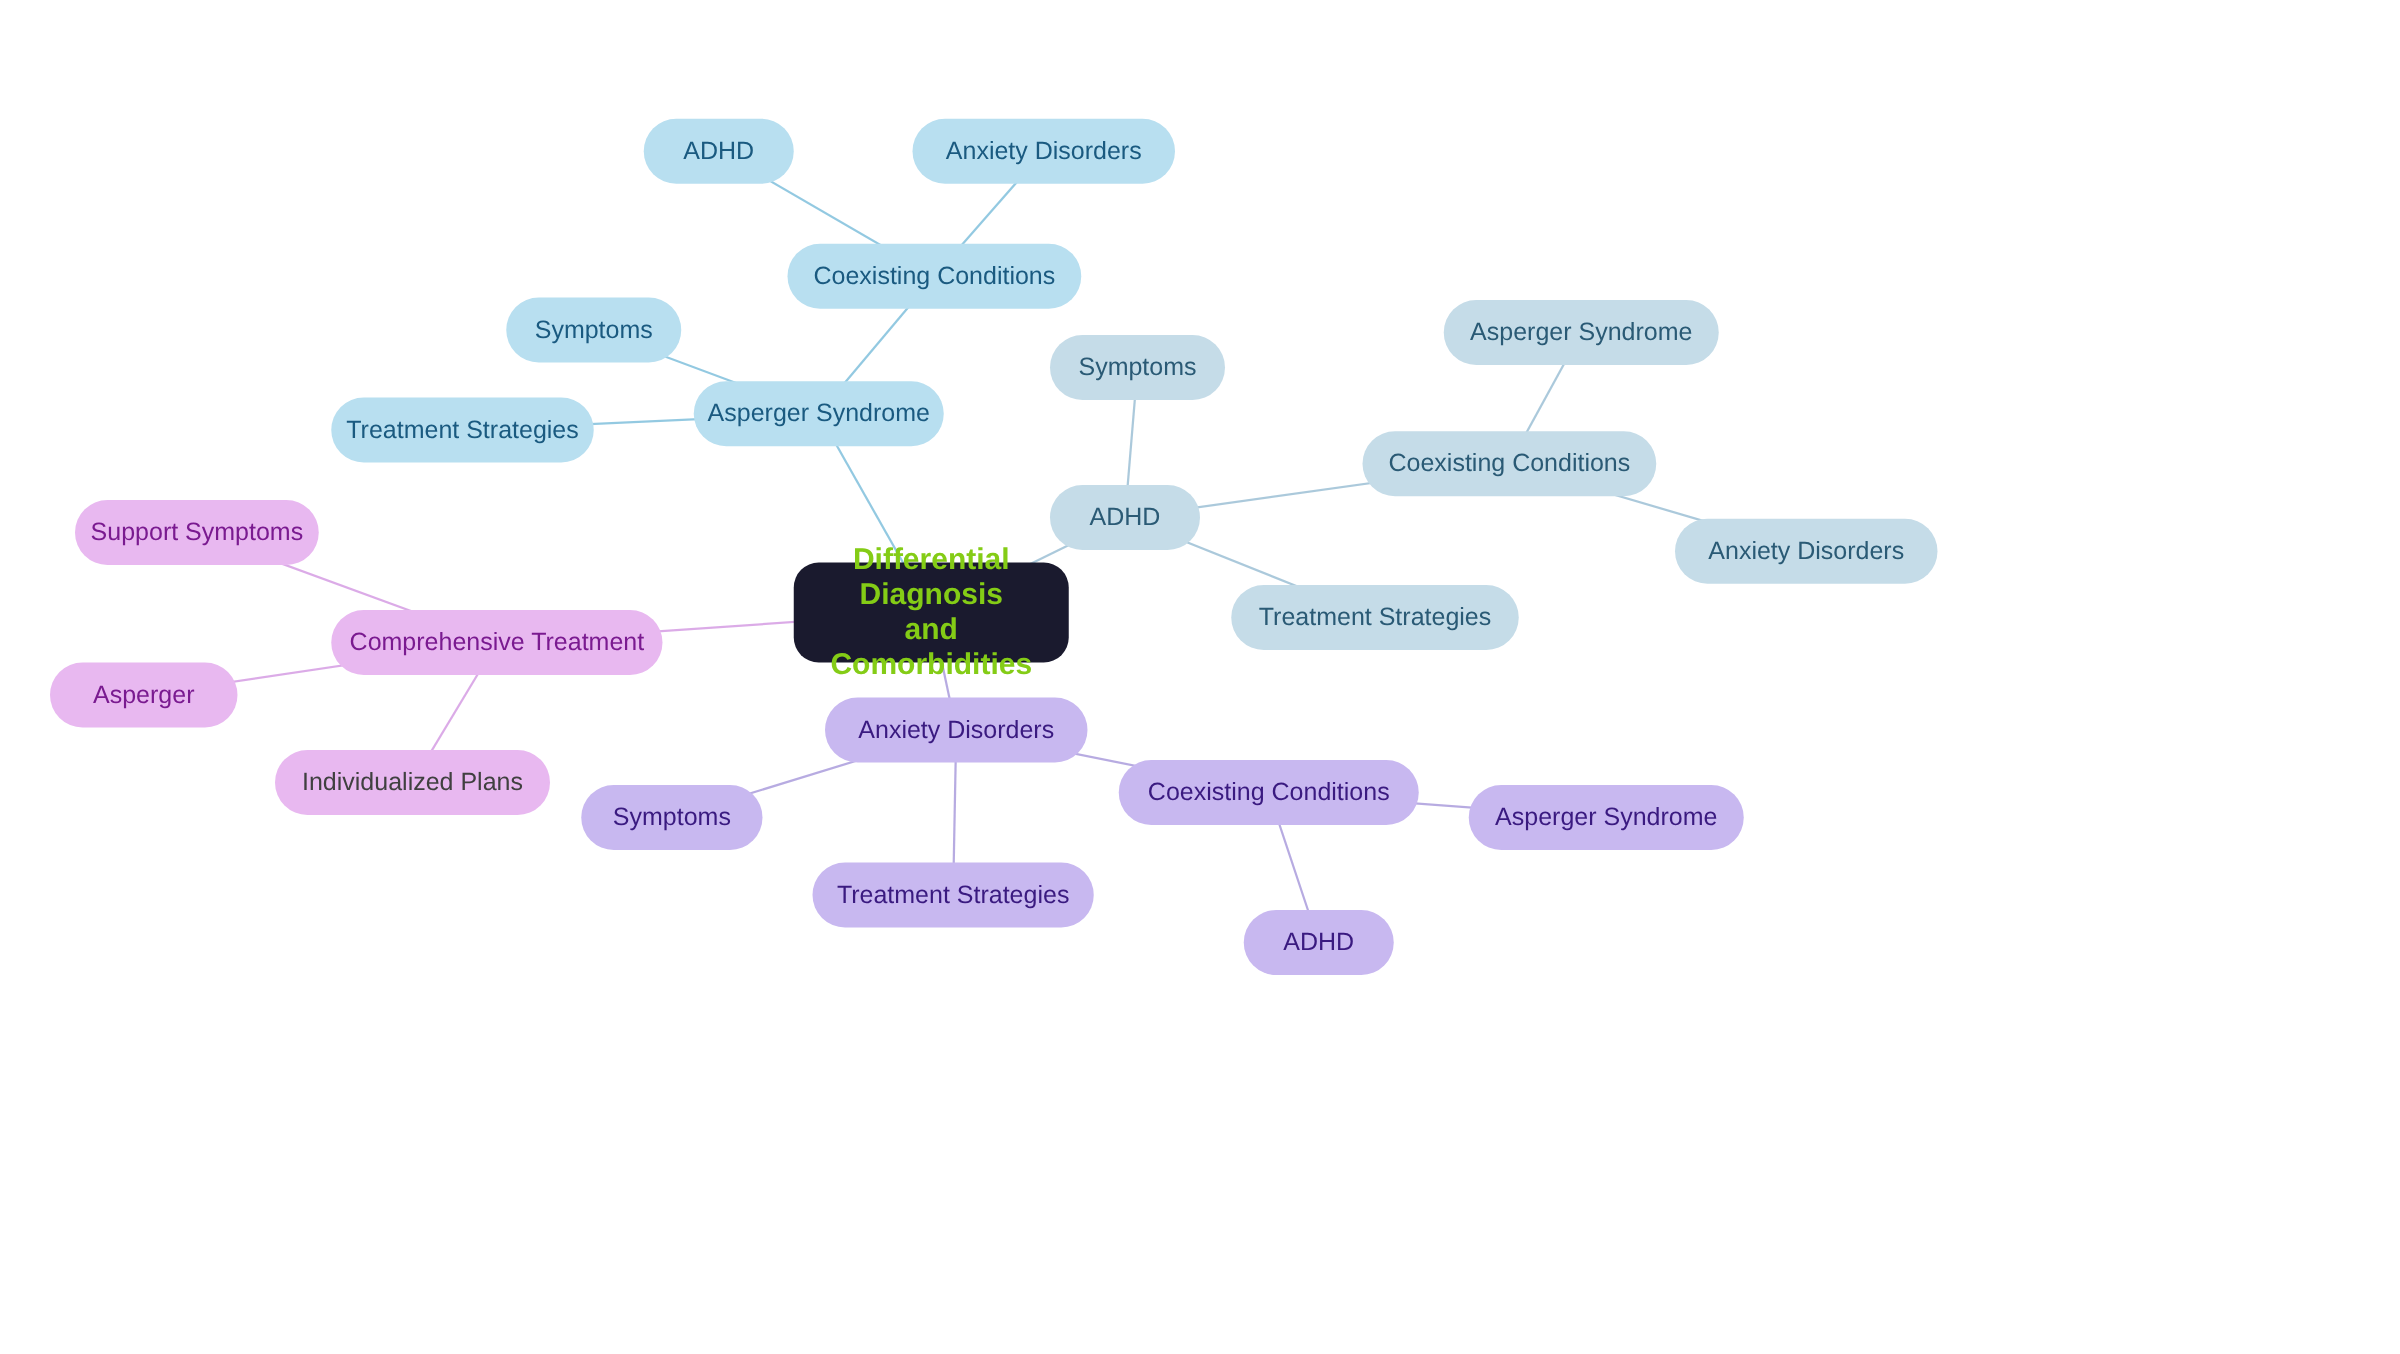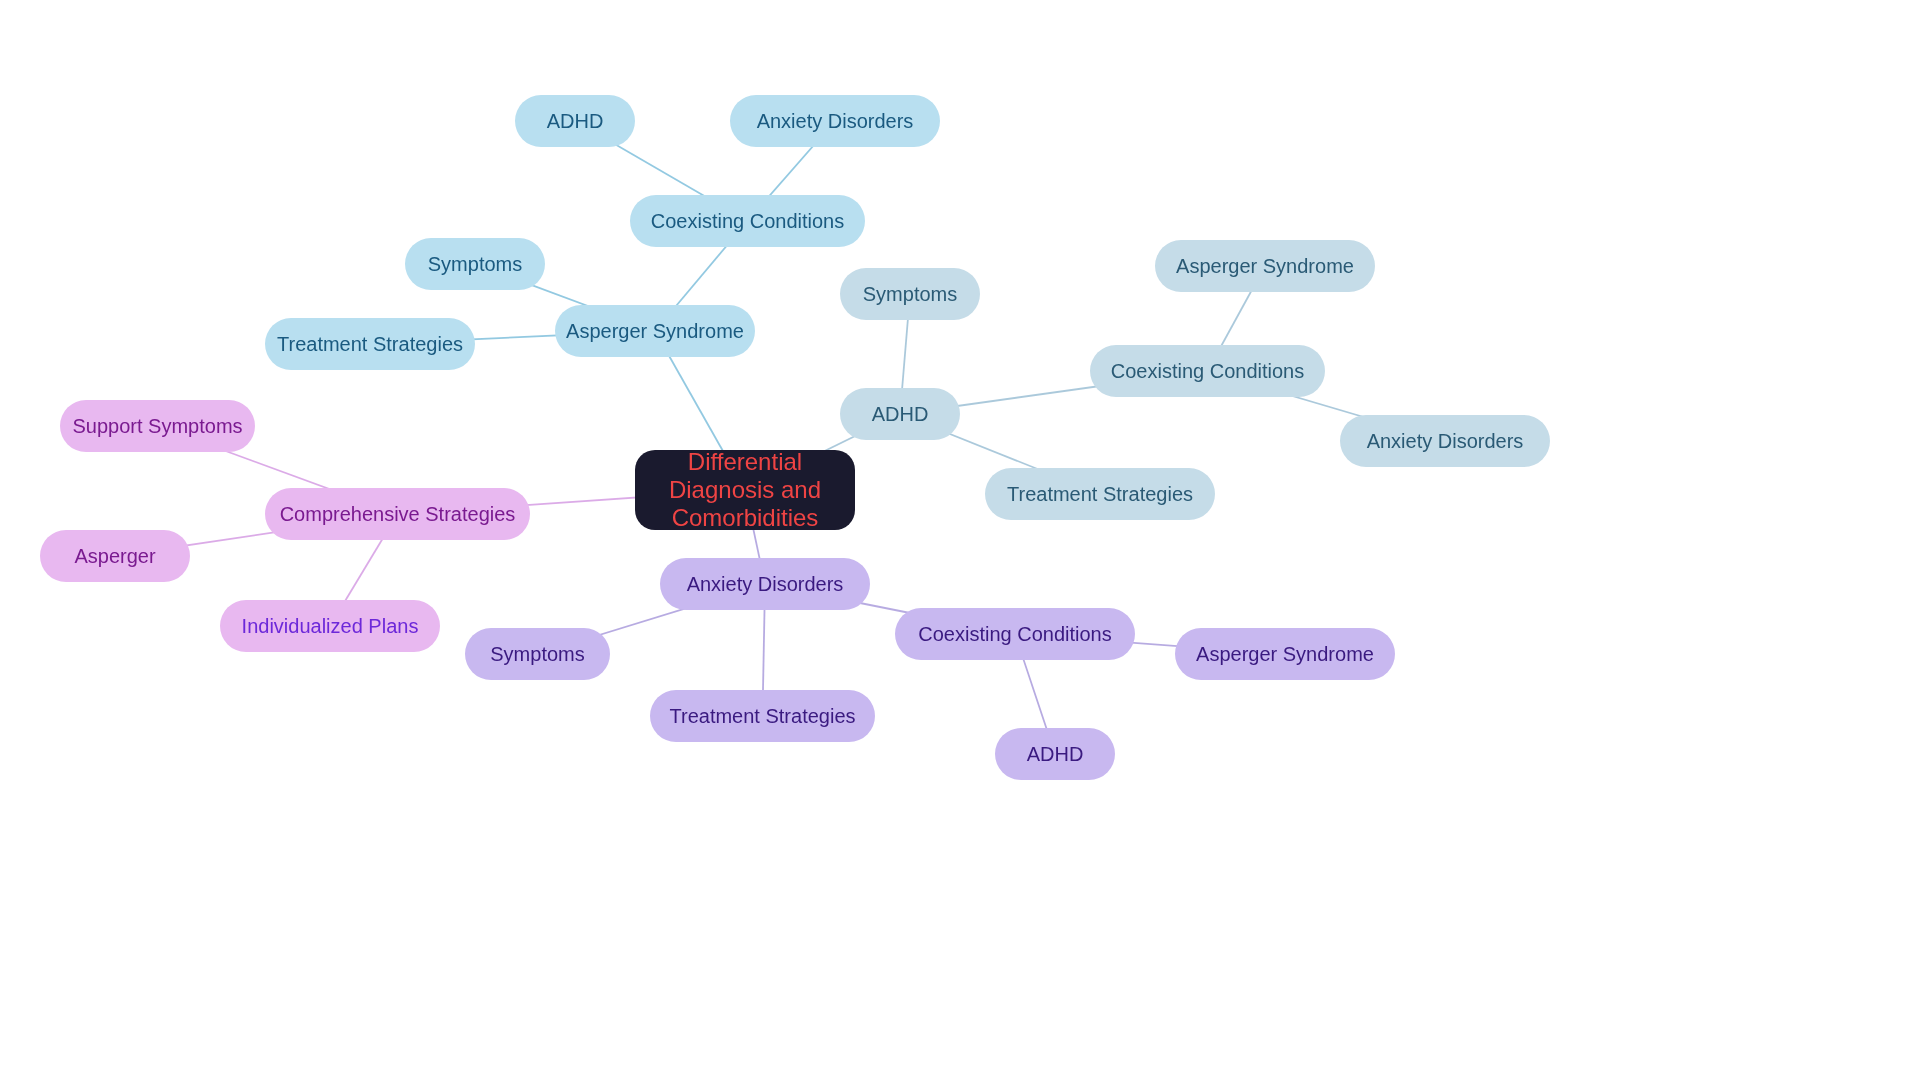--- a/index.html
+++ b/index.html
@@ -31,23 +31,23 @@
       justify-content: center;
       text-align: center;
       font-size: 22px;
       font-weight: 500;
       padding: 12px 22px;
       cursor: pointer;
       white-space: nowrap;
     }
     .node-center {
       background: #1a1a2e;
-      color: #ef4444;
+      color: #84cc16;
       font-size: 24px;
-      font-weight: 400;
+      font-weight: 700;
       border-radius: 20px;
       padding: 20px 30px;
       white-space: normal;
       width: 220px;
       text-align: center;
     }
   </style>
 </head>
 <body>
 
@@ -83,23 +83,23 @@
     <div class="node" style="background: rgb(184, 223, 240); color: rgb(26, 90, 128); left: 265px; top: 318px; width: 210px; height: 52px; font-size: 20px;">Treatment Strategies</div>
     <div class="node" style="background: rgb(184, 223, 240); color: rgb(26, 90, 128); left: 630px; top: 195px; width: 235px; height: 52px; font-size: 20px;">Coexisting Conditions</div>
     <div class="node" style="background: rgb(184, 223, 240); color: rgb(26, 90, 128); left: 515px; top: 95px; width: 120px; height: 52px; font-size: 20px;">ADHD</div>
     <div class="node" style="background: rgb(184, 223, 240); color: rgb(26, 90, 128); left: 730px; top: 95px; width: 210px; height: 52px; font-size: 20px;">Anxiety Disorders</div>
     <div class="node" style="background: rgb(197, 220, 232); color: rgb(42, 90, 117); left: 840px; top: 388px; width: 120px; height: 52px; font-size: 20px;">ADHD</div>
     <div class="node" style="background: rgb(197, 220, 232); color: rgb(42, 90, 117); left: 840px; top: 268px; width: 140px; height: 52px; font-size: 20px;">Symptoms</div>
     <div class="node" style="background: rgb(197, 220, 232); color: rgb(42, 90, 117); left: 985px; top: 468px; width: 230px; height: 52px; font-size: 20px;">Treatment Strategies</div>
     <div class="node" style="background: rgb(197, 220, 232); color: rgb(42, 90, 117); left: 1090px; top: 345px; width: 235px; height: 52px; font-size: 20px;">Coexisting Conditions</div>
     <div class="node" style="background: rgb(197, 220, 232); color: rgb(42, 90, 117); left: 1155px; top: 240px; width: 220px; height: 52px; font-size: 20px;">Asperger Syndrome</div>
     <div class="node" style="background: rgb(197, 220, 232); color: rgb(42, 90, 117); left: 1340px; top: 415px; width: 210px; height: 52px; font-size: 20px;">Anxiety Disorders</div>
-    <div class="node" style="background: rgb(232, 184, 240); color: rgb(122, 26, 144); left: 265px; top: 488px; width: 265px; height: 52px; font-size: 20px;">Comprehensive Strategies</div>
+    <div class="node" style="background: rgb(232, 184, 240); color: rgb(122, 26, 144); left: 265px; top: 488px; width: 265px; height: 52px; font-size: 20px;">Comprehensive Treatment</div>
     <div class="node" style="background: rgb(232, 184, 240); color: rgb(122, 26, 144); left: 60px; top: 400px; width: 195px; height: 52px; font-size: 20px;">Support Symptoms</div>
     <div class="node" style="background: rgb(232, 184, 240); color: rgb(122, 26, 144); left: 40px; top: 530px; width: 150px; height: 52px; font-size: 20px;">Asperger</div>
-    <div class="node" style="background: rgb(232, 184, 240); color: #6d28d9; left: 220px; top: 600px; width: 220px; height: 52px; font-size: 20px;">Individualized Plans</div>
+    <div class="node" style="background: rgb(232, 184, 240); color: #404040; left: 220px; top: 600px; width: 220px; height: 52px; font-size: 20px;">Individualized Plans</div>
     <div class="node" style="background: rgb(200, 184, 240); color: rgb(58, 26, 128); left: 660px; top: 558px; width: 210px; height: 52px; font-size: 20px;">Anxiety Disorders</div>
     <div class="node" style="background: rgb(200, 184, 240); color: rgb(58, 26, 128); left: 465px; top: 628px; width: 145px; height: 52px; font-size: 20px;">Symptoms</div>
     <div class="node" style="background: rgb(200, 184, 240); color: rgb(58, 26, 128); left: 650px; top: 690px; width: 225px; height: 52px; font-size: 20px;">Treatment Strategies</div>
     <div class="node" style="background: rgb(200, 184, 240); color: rgb(58, 26, 128); left: 895px; top: 608px; width: 240px; height: 52px; font-size: 20px;">Coexisting Conditions</div>
     <div class="node" style="background: rgb(200, 184, 240); color: rgb(58, 26, 128); left: 1175px; top: 628px; width: 220px; height: 52px; font-size: 20px;">Asperger Syndrome</div>
     <div class="node" style="background: rgb(200, 184, 240); color: rgb(58, 26, 128); left: 995px; top: 728px; width: 120px; height: 52px; font-size: 20px;">ADHD</div>
   </div>
 
 </body></html>

